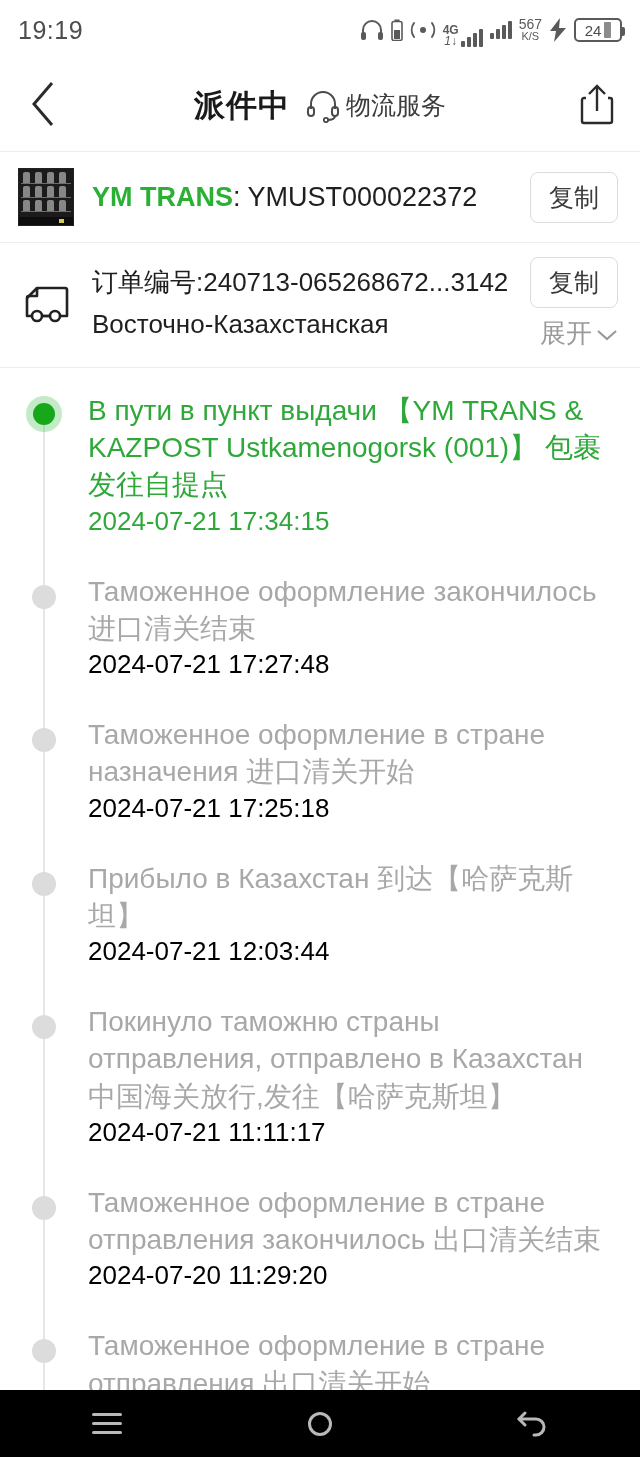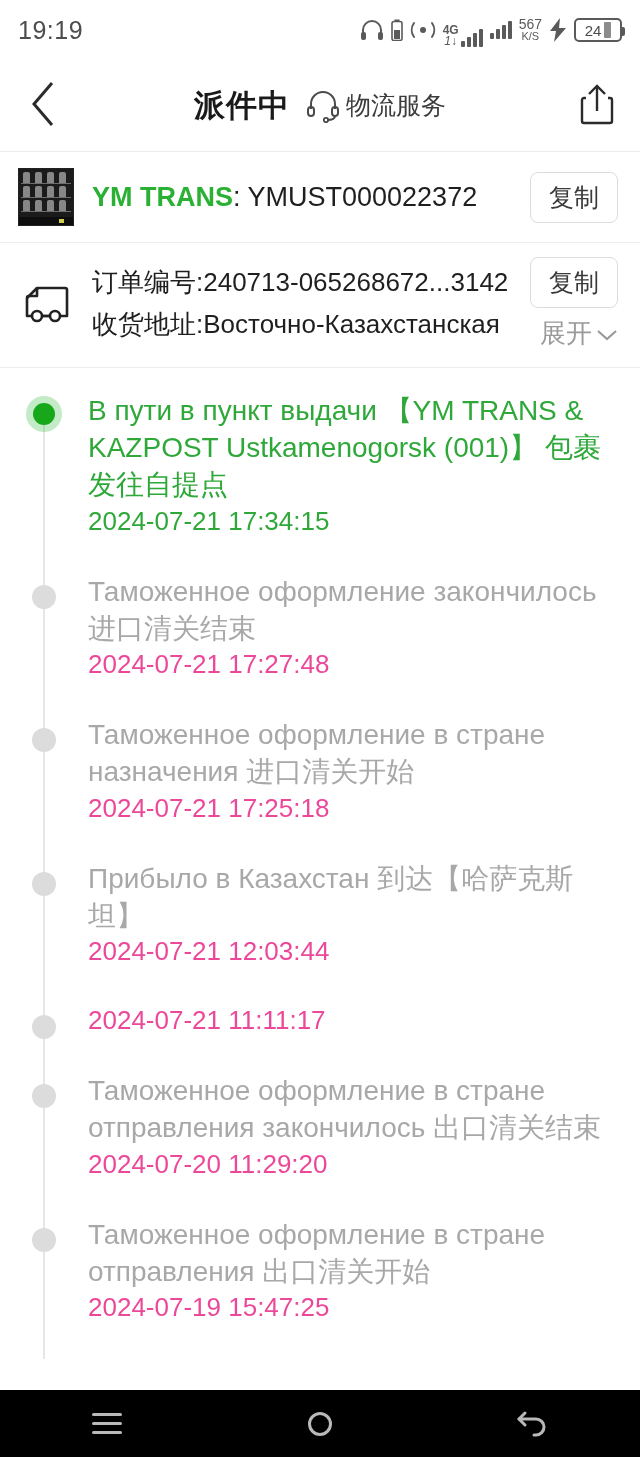--- a/index.html
+++ b/index.html
@@ -103,21 +103,21 @@
     background:#dcdcdc; z-index:2;
   }
   .dot.active {
     background:#16a81a; box-shadow:0 0 0 7px rgba(60,190,70,.30);
     left:33px; top:11px; width:22px; height:22px;
   }
   .tl-body { flex:1; padding-bottom:36px; min-width:0; }
   .tl-title {
     font-size:28px; line-height:1.33; color:#a8a8a8; word-wrap:break-word;
   }
-  .tl-time { font-size:26px; color:#ec4899; margin-top:2px; }
+  .tl-time { font-size:26px; color:#000000; margin-top:2px; }
   .tl-item.active .tl-title { color:#2fa83a; }
   .tl-item.active .tl-time { color:#2fa83a; }
 
   
   .bottombar {
     position:absolute; left:0; bottom:0; width:640px; height:67px; background:#000;
     display:flex; align-items:center; justify-content:space-around;
   }
   .bnav { width:120px; height:67px; display:flex; align-items:center; justify-content:center; }
   .hamb { display:flex; flex-direction:column; gap:6px; }
@@ -259,21 +259,20 @@
         <circle cx="34" cy="34" r="5" fill="#fff" stroke="#222" stroke-width="2.6"></circle>
         <path d="M22 34h6" fill="none" stroke="#222" stroke-width="2.4"></path>
       </svg>
     </div>
     <div class="order-mid">
       <div class="order-line">
         <span>订单编号: </span>
           <span>240713-065268672...3142</span>
       </div>
       <div class="order-line second">
-        <span>收货地址: </span>
           <span class="addr-val">Восточно-Казахстанская</span>
       </div>
     </div>
     <div class="order-right">
       <button class="btn-copy">复制</button>
       <div class="expand">
         <span>展开</span>
         <span>
           <svg width="22" height="14" viewBox="0 0 22 14">
               <path d="M2 3l9 8 9-8" fill="none" stroke="#9a9a9a" stroke-width="2.2"></path>
@@ -328,20 +327,21 @@
         <div class="tl-time">2024-07-21 12:03:44</div>
       </div>
     </div>
 
     <div class="tl-item">
       <div class="tl-gutter">
         <div class="tl-line"></div>
         <div class="dot"></div>
       </div>
       <div class="tl-body">
+        <div class="tl-title">Покинуло таможню страны отправления, отправлено в Казахстан 中国海关放行,发往【哈萨克斯坦】</div>
         <div class="tl-time">2024-07-21 11:11:17</div>
       </div>
     </div>
 
     <div class="tl-item">
       <div class="tl-gutter">
         <div class="tl-line"></div>
         <div class="dot"></div>
       </div>
       <div class="tl-body">

